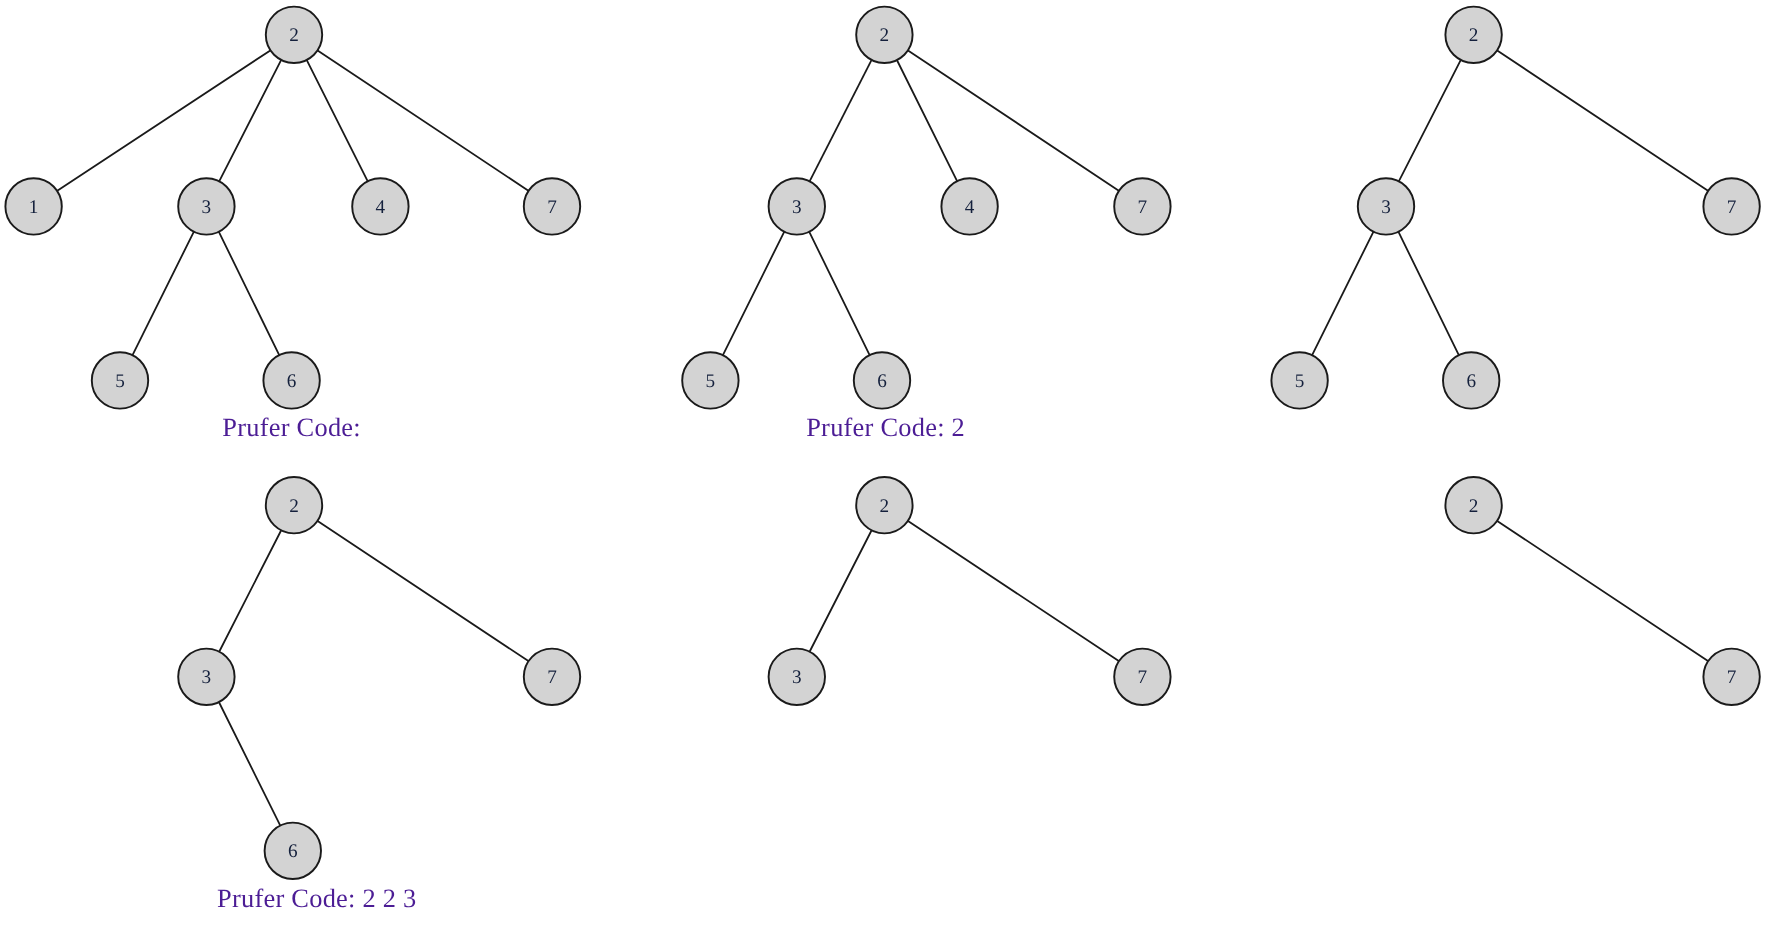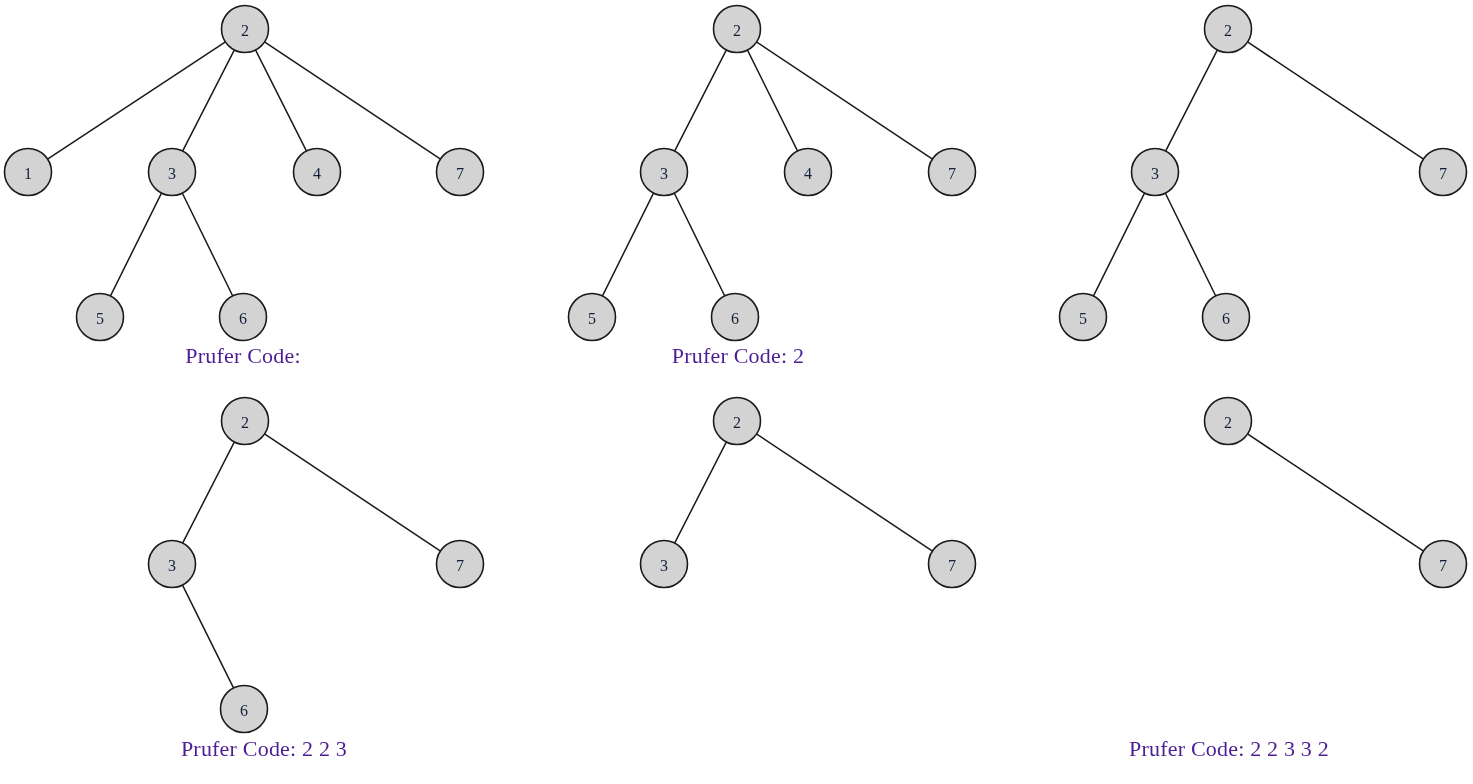--- a/index.html
+++ b/index.html
@@ -209,14 +209,13 @@
         <g>
           <circle cx="1228" cy="421" r="23.5" class="node-circle" fill="#d3d3d3" stroke="#1a1a1a"></circle>
           <text x="1228" y="422" class="node-label">2</text>
         </g>
         <g>
           <circle cx="1443" cy="564" r="23.5" class="node-circle" fill="#d3d3d3" stroke="#1a1a1a"></circle>
           <text x="1443" y="565" class="node-label">7</text>
         </g>
       </svg>
     </div>
-    <div class="caption" style="left: 1229px; top: 736px; transform: translateX(-50%);">Prufer Code: 2 2 3 3 2</div>
   </div>
 
 </body></html>

